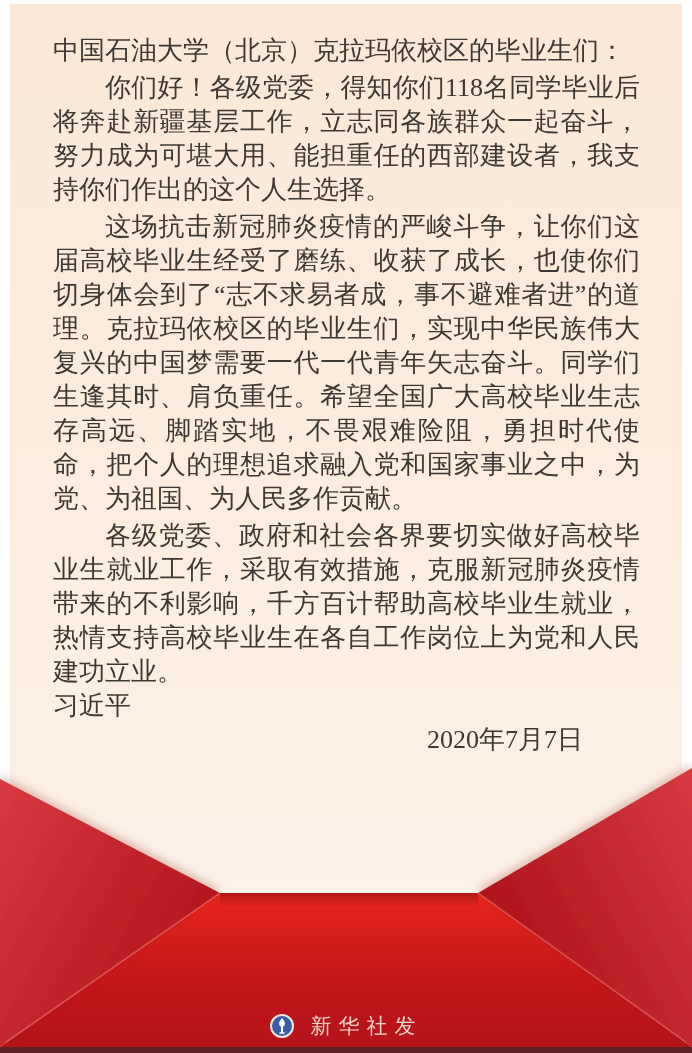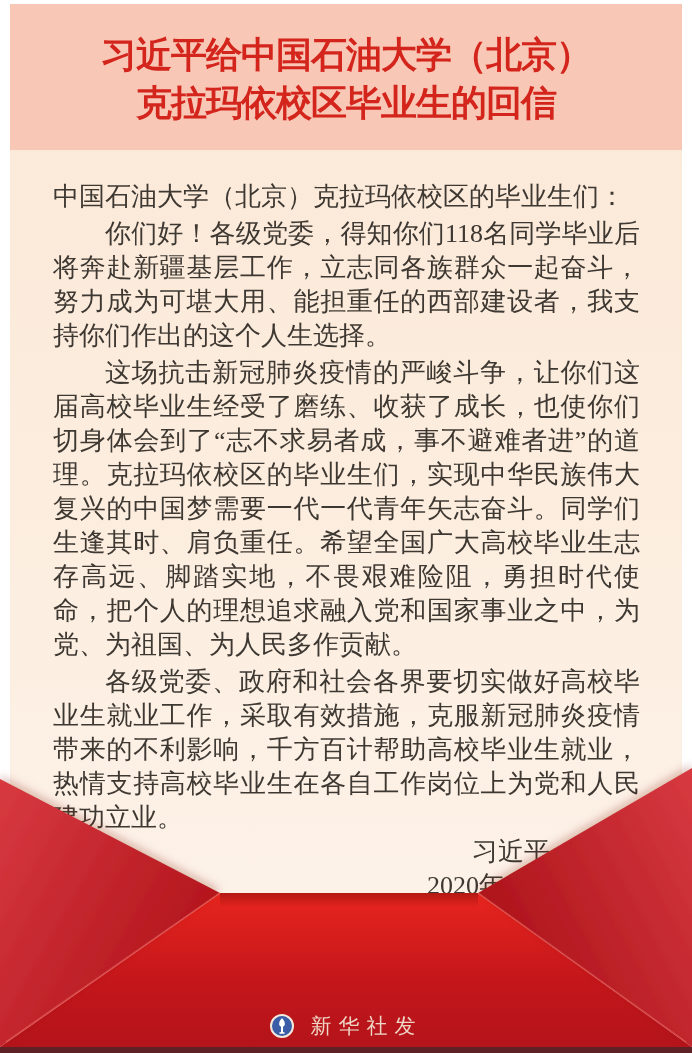--- a/index.html
+++ b/index.html
@@ -11,44 +11,40 @@
           background:linear-gradient(180deg,#fbe8d7 0%,#fcedde 55%,#fdf2e8 100%);}
   .banner{height:146px;background:#f8c7b6;display:flex;flex-direction:column;
           justify-content:flex-start;padding-top:27px;box-sizing:border-box;}
   .banner .t-line{color:#d4251d;font-weight:bold;font-size:36px;line-height:48px;
           text-align:center;letter-spacing:-1px;}
   .body{padding:30px 42px 0 43px;color:#3e3832;font-size:26px;line-height:34px;
         text-align:justify;}
   .body p{margin:0;}
   .salutation{text-indent:0;}
   .para{text-indent:2em;margin-top:3px !important;}
-  .sig{text-align:right;padding-right:90px;margin-top:0;}
+  .sig{padding-right:90px;margin-top:0;}
   .date{text-align:right;padding-right:57px;margin-top:0;}
 
   
   .envelope{position:absolute;left:0;top:0;width:692px;height:1053px;pointer-events:none;}
 
   
   .credit{position:absolute;left:0;top:1008px;width:100%;height:36px;display:flex;
           align-items:center;justify-content:center;gap:10px;z-index:5;}
   .logo-circle{width:24px;height:24px;border-radius:50%;background:#3b5ca6;
           border:2px solid #f2e8dc;box-sizing:border-box;display:flex;
           align-items:center;justify-content:center;}
   .credit-text{color:#eed6c6;font-size:21px;letter-spacing:7px;padding-left:7px;}
 </style>
 </head>
 <body>
 
 <div class="page">
 
   <div class="letter">
-    <div class="banner">
-      <div class="t-line">习近平给中国石油大学（北京）</div>
-      <div class="t-line">克拉玛依校区毕业生的回信</div>
-    </div>
     <div class="body">
       <p class="salutation">中国石油大学（北京）克拉玛依校区的毕业生们：</p>
       <p class="para">你们好！各级党委，得知你们118名同学毕业后将奔赴新疆基层工作，立志同各族群众一起奋斗，努力成为可堪大用、能担重任的西部建设者，我支持你们作出的这个人生选择。</p>
       <p class="para">这场抗击新冠肺炎疫情的严峻斗争，让你们这届高校毕业生经受了磨练、收获了成长，也使你们切身体会到了“志不求易者成，事不避难者进”的道理。克拉玛依校区的毕业生们，实现中华民族伟大复兴的中国梦需要一代一代青年矢志奋斗。同学们生逢其时、肩负重任。希望全国广大高校毕业生志存高远、脚踏实地，不畏艰难险阻，勇担时代使命，把个人的理想追求融入党和国家事业之中，为党、为祖国、为人民多作贡献。</p>
       <p class="para">各级党委、政府和社会各界要切实做好高校毕业生就业工作，采取有效措施，克服新冠肺炎疫情带来的不利影响，千方百计帮助高校毕业生就业，热情支持高校毕业生在各自工作岗位上为党和人民建功立业。</p>
       <p class="sig">习近平</p>
       <p class="date">2020年7月7日</p>
     </div>
   </div>
 

